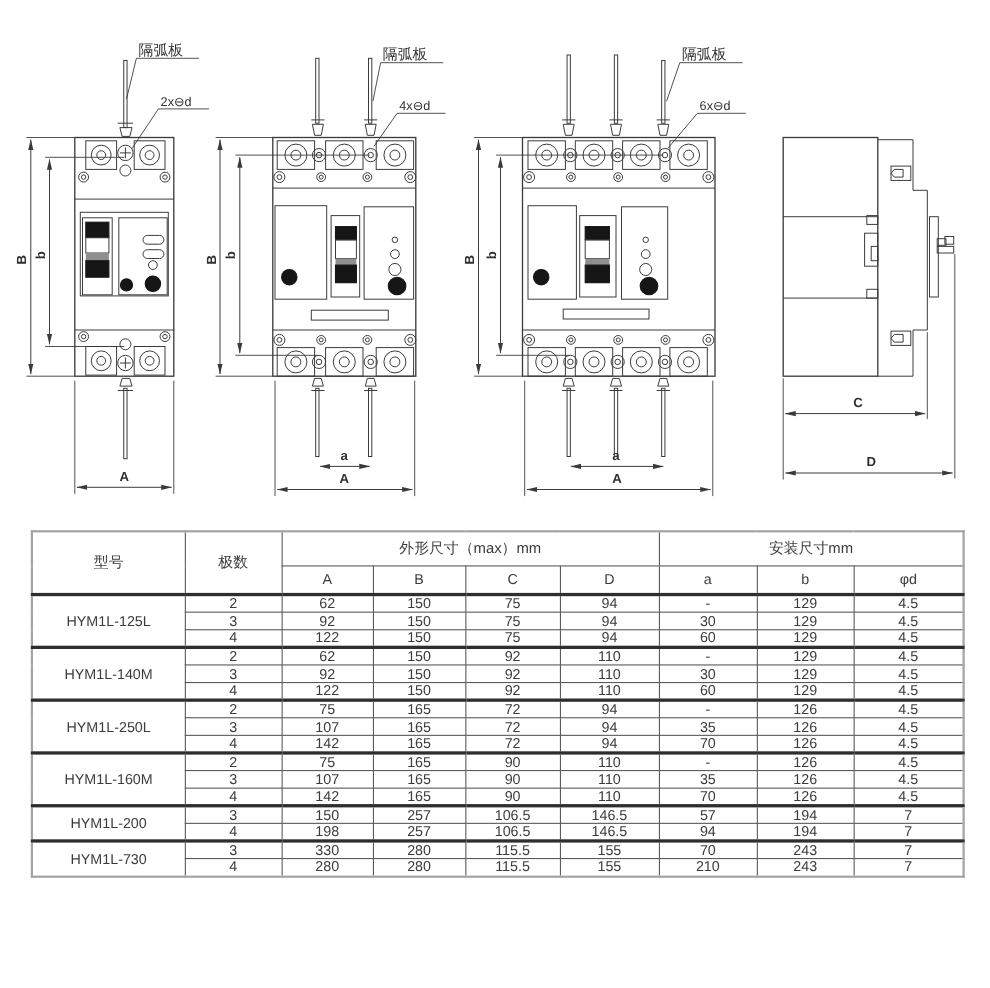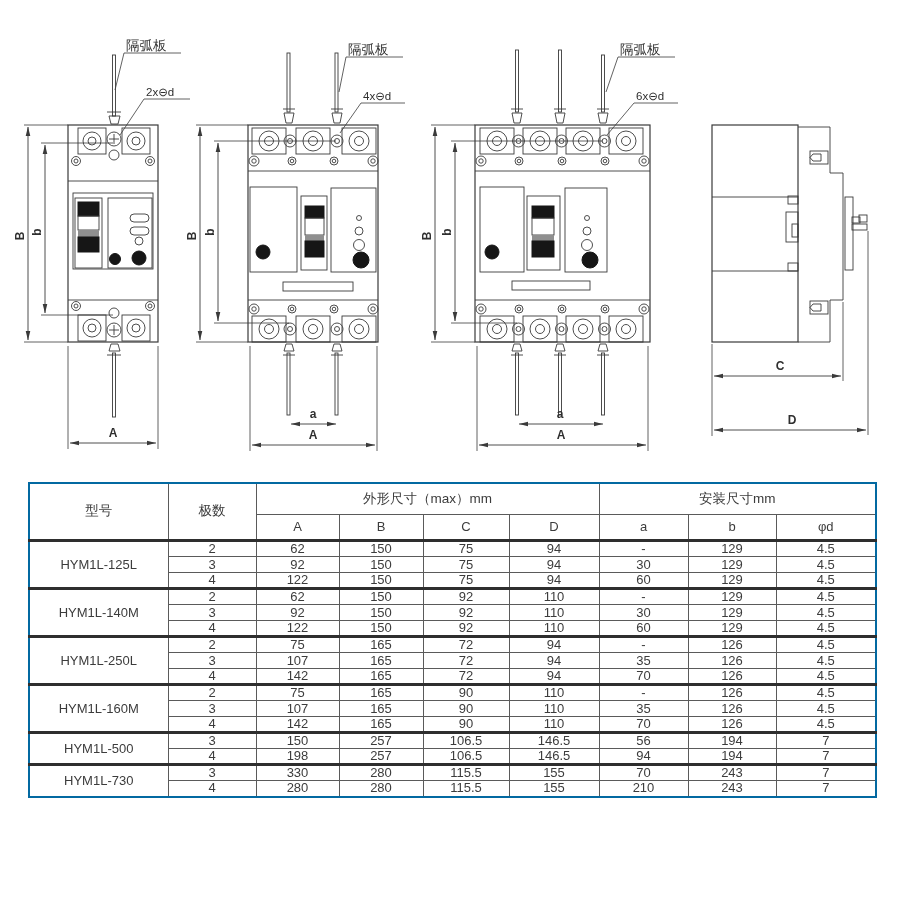--- a/index.html
+++ b/index.html
@@ -13,21 +13,21 @@
   .ln{stroke:#3a3a3a;stroke-width:1.2;fill:none;}
   .fine{stroke:#3a3a3a;stroke-width:0.9;fill:none;}
   .ext{stroke:#3a3a3a;stroke-width:0.8;fill:none;}
   .dimln{stroke:#3a3a3a;stroke-width:0.9;fill:none;}
   .dark{fill:#161616;stroke:#161616;}
   .gray{fill:#8f8f8f;stroke:none;}
 
   #table-wrap{position:absolute;left:28px;top:482px;}
   table.dim-table{border-collapse:collapse;table-layout:fixed;width:847px;
     font-family:"Liberation Sans",sans-serif;color:#3c3c3c;background:#fff;
-    border:2px solid #0369a1;}
+    border:2px solid #a3a3a3;}
   table.dim-table th, table.dim-table td{
     border:1px solid #5a5a5a;text-align:center;vertical-align:middle;
     padding:0;font-size:13px;font-weight:normal;line-height:1.05;}
   tr.h1 th{height:30px;font-size:13.5px;}
   tr.h2 th{height:24px;}
   tbody tr{height:16px;}
   tr.gs td{border-top:3px solid #2e2e2e;}
   td.model{font-size:13px;}
 </style>
 </head>
@@ -589,27 +589,27 @@
       <td>142</td>
       <td>165</td>
       <td>90</td>
       <td>110</td>
       <td>70</td>
       <td>126</td>
       <td>4.5</td>
     </tr>
 
     <tr class="gs">
-      <td class="model" rowspan="2">HYM1L-500</td>
+      <td class="model" rowspan="2">HYM1L-200</td>
       <td>3</td>
       <td>150</td>
       <td>257</td>
       <td>106.5</td>
       <td>146.5</td>
-      <td>56</td>
+      <td>57</td>
       <td>194</td>
       <td>7</td>
     </tr>
     <tr>
       <td>4</td>
       <td>198</td>
       <td>257</td>
       <td>106.5</td>
       <td>146.5</td>
       <td>94</td>

